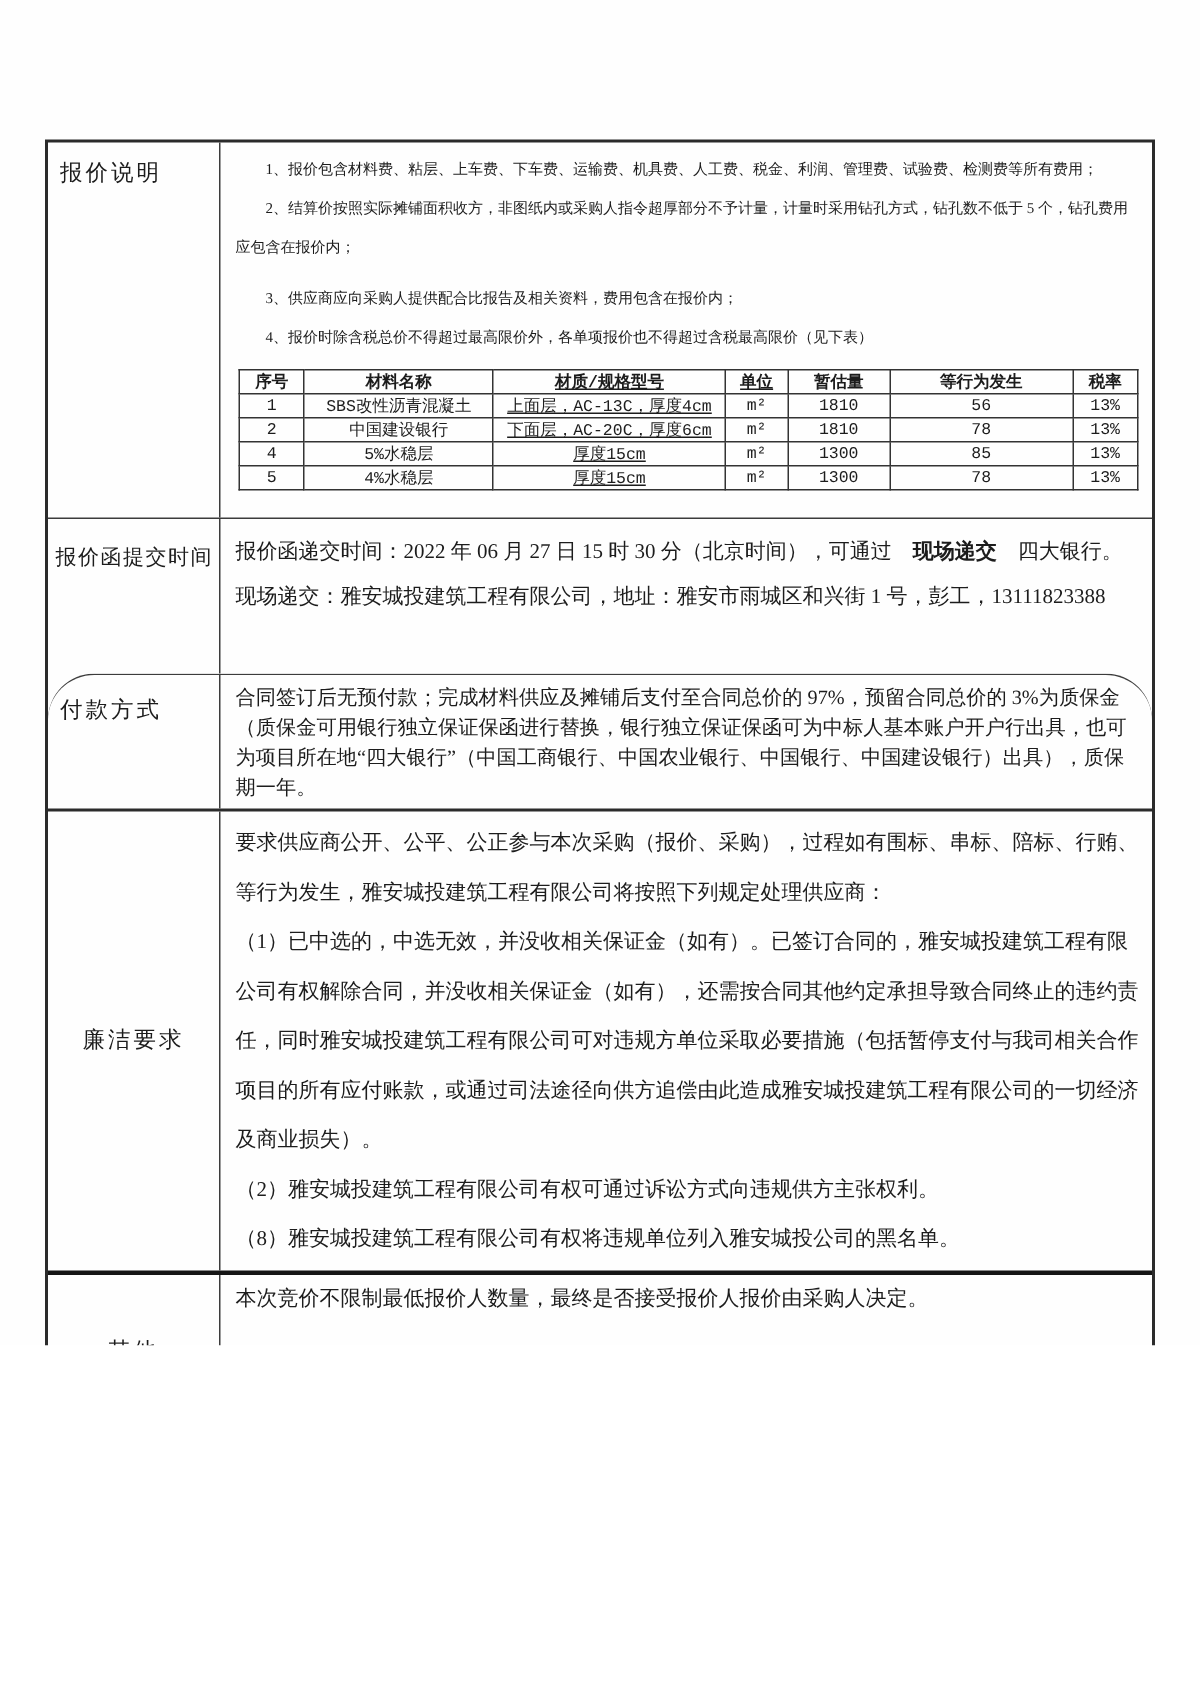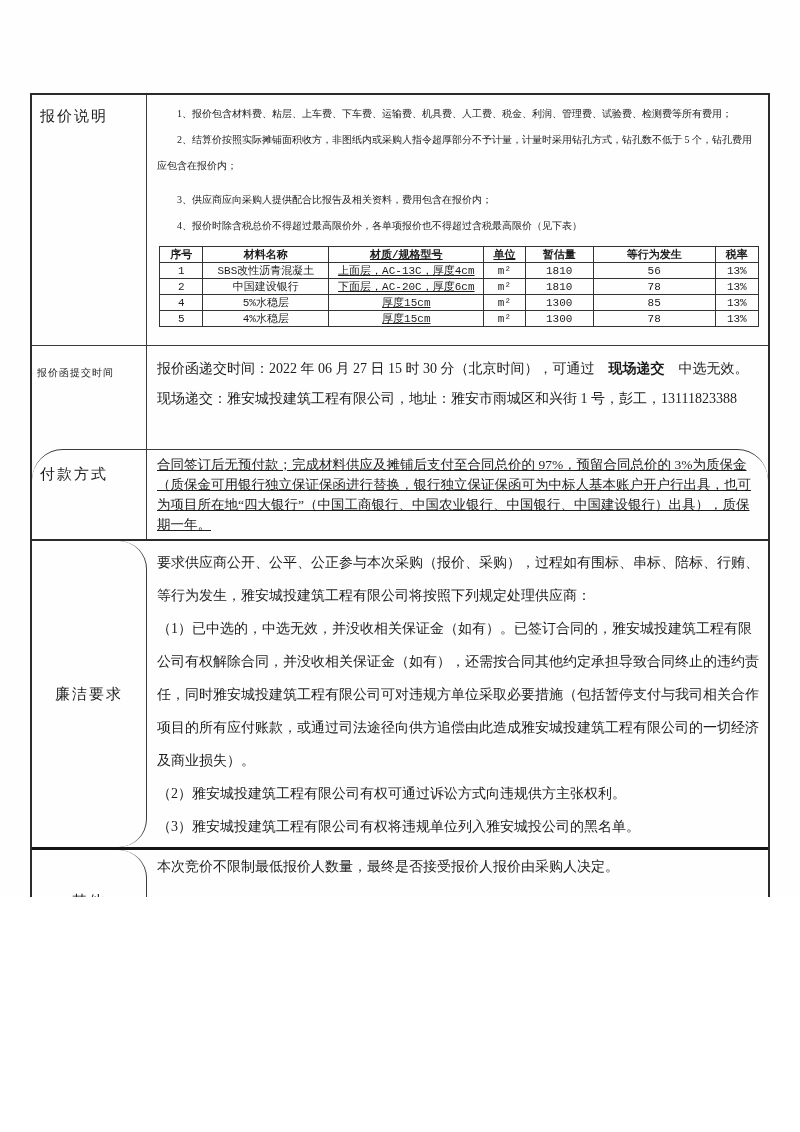--- a/index.html
+++ b/index.html
@@ -24,21 +24,21 @@
   .trow.med-top { border-top:2px solid #2b2b2b; }
   .label-cell {
     flex:0 0 115px; width:115px;
     border-right:1px solid #3c3c3c;
     font-size:15px; letter-spacing:2px;
     padding:10px 4px 4px 8px;
     line-height:22px;
   }
   .label-cell.center {
     display:flex; align-items:center; justify-content:center;
-    padding:12px; text-align:left;border-radius:28px;
+    padding:12px; text-align:left;
   }
   .content-cell { flex:1; padding:6px 8px 4px 10px; min-width:0; }
 
   
   .r1 { min-height:235px; }
   .r1 .content-cell p {
     font-size:10px; line-height:26px; text-indent:2em;
   }
   .r1 .content-cell p.gap-before { margin-top:8px; }
 
@@ -52,29 +52,29 @@
   .price-table th, .price-table td {
     border:1px solid #333; padding:0 1px; height:15px;
     overflow:hidden; white-space:nowrap; font-weight:normal;
   }
   .price-table th { font-weight:bold; }
   .price-table .u { text-decoration:underline; }
 
   
   .r2 { min-height:104px; }
   .r2 .content-cell { font-size:14px; line-height:30px; padding-top:8px; }
-  .r2 .label-cell { letter-spacing:1px; padding-top:16px; padding-left:5px; font-size:10px; }
+  .r2 .label-cell { letter-spacing:1px; padding-top:16px; padding-left:5px; font-size:14px; }
   .underlined-blank {
     text-underline-offset:3px;
     padding:0 14px; font-weight:bold;
   }
 
   
   .r3 { min-height:79px;border-radius:31px; }
-  .r3 .content-cell { font-size:13.5px; line-height:20px; padding-top:5px;text-decoration:underline; }
+  .r3 .content-cell { font-size:13.5px; line-height:20px; padding-top:5px; }
   .r3 .label-cell { padding-top:13px; }
 
   
   .r4 { min-height:302px; }
   .r4 .content-cell { font-size:14px; line-height:33px; padding-top:5px; }
 
   
   .r5 { min-height:104px; }
   .r5 .content-cell { font-size:14px; line-height:24px; padding-top:5px; }
 
@@ -156,39 +156,39 @@
               <td>13%</td>
             </tr>
           </tbody>
         </table>
       </div>
     </div>
 
     <div class="trow r2">
       <div class="label-cell">报价函提交时间</div>
       <div class="content-cell">
-        <p><span>报价函递交时间：2022 年 06 月 27 日 15 时 30 分（北京时间），可通过</span><span class="underlined-blank">现场递交</span><span>中选无效。</span></p>
+        <p><span>报价函递交时间：2022 年 06 月 27 日 15 时 30 分（北京时间），可通过</span><span class="underlined-blank">现场递交</span><span>四大银行。</span></p>
         <p>现场递交：雅安城投建筑工程有限公司，地址：雅安市雨城区和兴街 1 号，彭工，13111823388</p>
       </div>
     </div>
 
     <div class="trow r3">
       <div class="label-cell">付款方式</div>
       <div class="content-cell">
         <p>合同签订后无预付款；完成材料供应及摊铺后支付至合同总价的 97%，预留合同总价的 3%为质保金（质保金可用银行独立保证保函进行替换，银行独立保证保函可为中标人基本账户开户行出具，也可为项目所在地“四大银行”（中国工商银行、中国农业银行、中国银行、中国建设银行）出具），质保期一年。</p>
       </div>
     </div>
 
     <div class="trow r4 med-top">
       <div class="label-cell center">廉洁要求</div>
       <div class="content-cell">
         <p>要求供应商公开、公平、公正参与本次采购（报价、采购），过程如有围标、串标、陪标、行贿、等行为发生，雅安城投建筑工程有限公司将按照下列规定处理供应商：</p>
         <p>（1）已中选的，中选无效，并没收相关保证金（如有）。已签订合同的，雅安城投建筑工程有限公司有权解除合同，并没收相关保证金（如有），还需按合同其他约定承担导致合同终止的违约责任，同时雅安城投建筑工程有限公司可对违规方单位采取必要措施（包括暂停支付与我司相关合作项目的所有应付账款，或通过司法途径向供方追偿由此造成雅安城投建筑工程有限公司的一切经济及商业损失）。</p>
         <p>（2）雅安城投建筑工程有限公司有权可通过诉讼方式向违规供方主张权利。</p>
-        <p>（3）雅安城投建筑工程有限公司有权将违规单位列入雅安城投公司的黑名单。</p>
+        <p>（8）雅安城投建筑工程有限公司有权将违规单位列入雅安城投公司的黑名单。</p>
       </div>
     </div>
 
     <div class="trow r5 thick-top">
       <div class="label-cell center">其他</div>
       <div class="content-cell">
         <p>本次竞价不限制最低报价人数量，最终是否接受报价人报价由采购人决定。</p>
       </div>
     </div>
 

